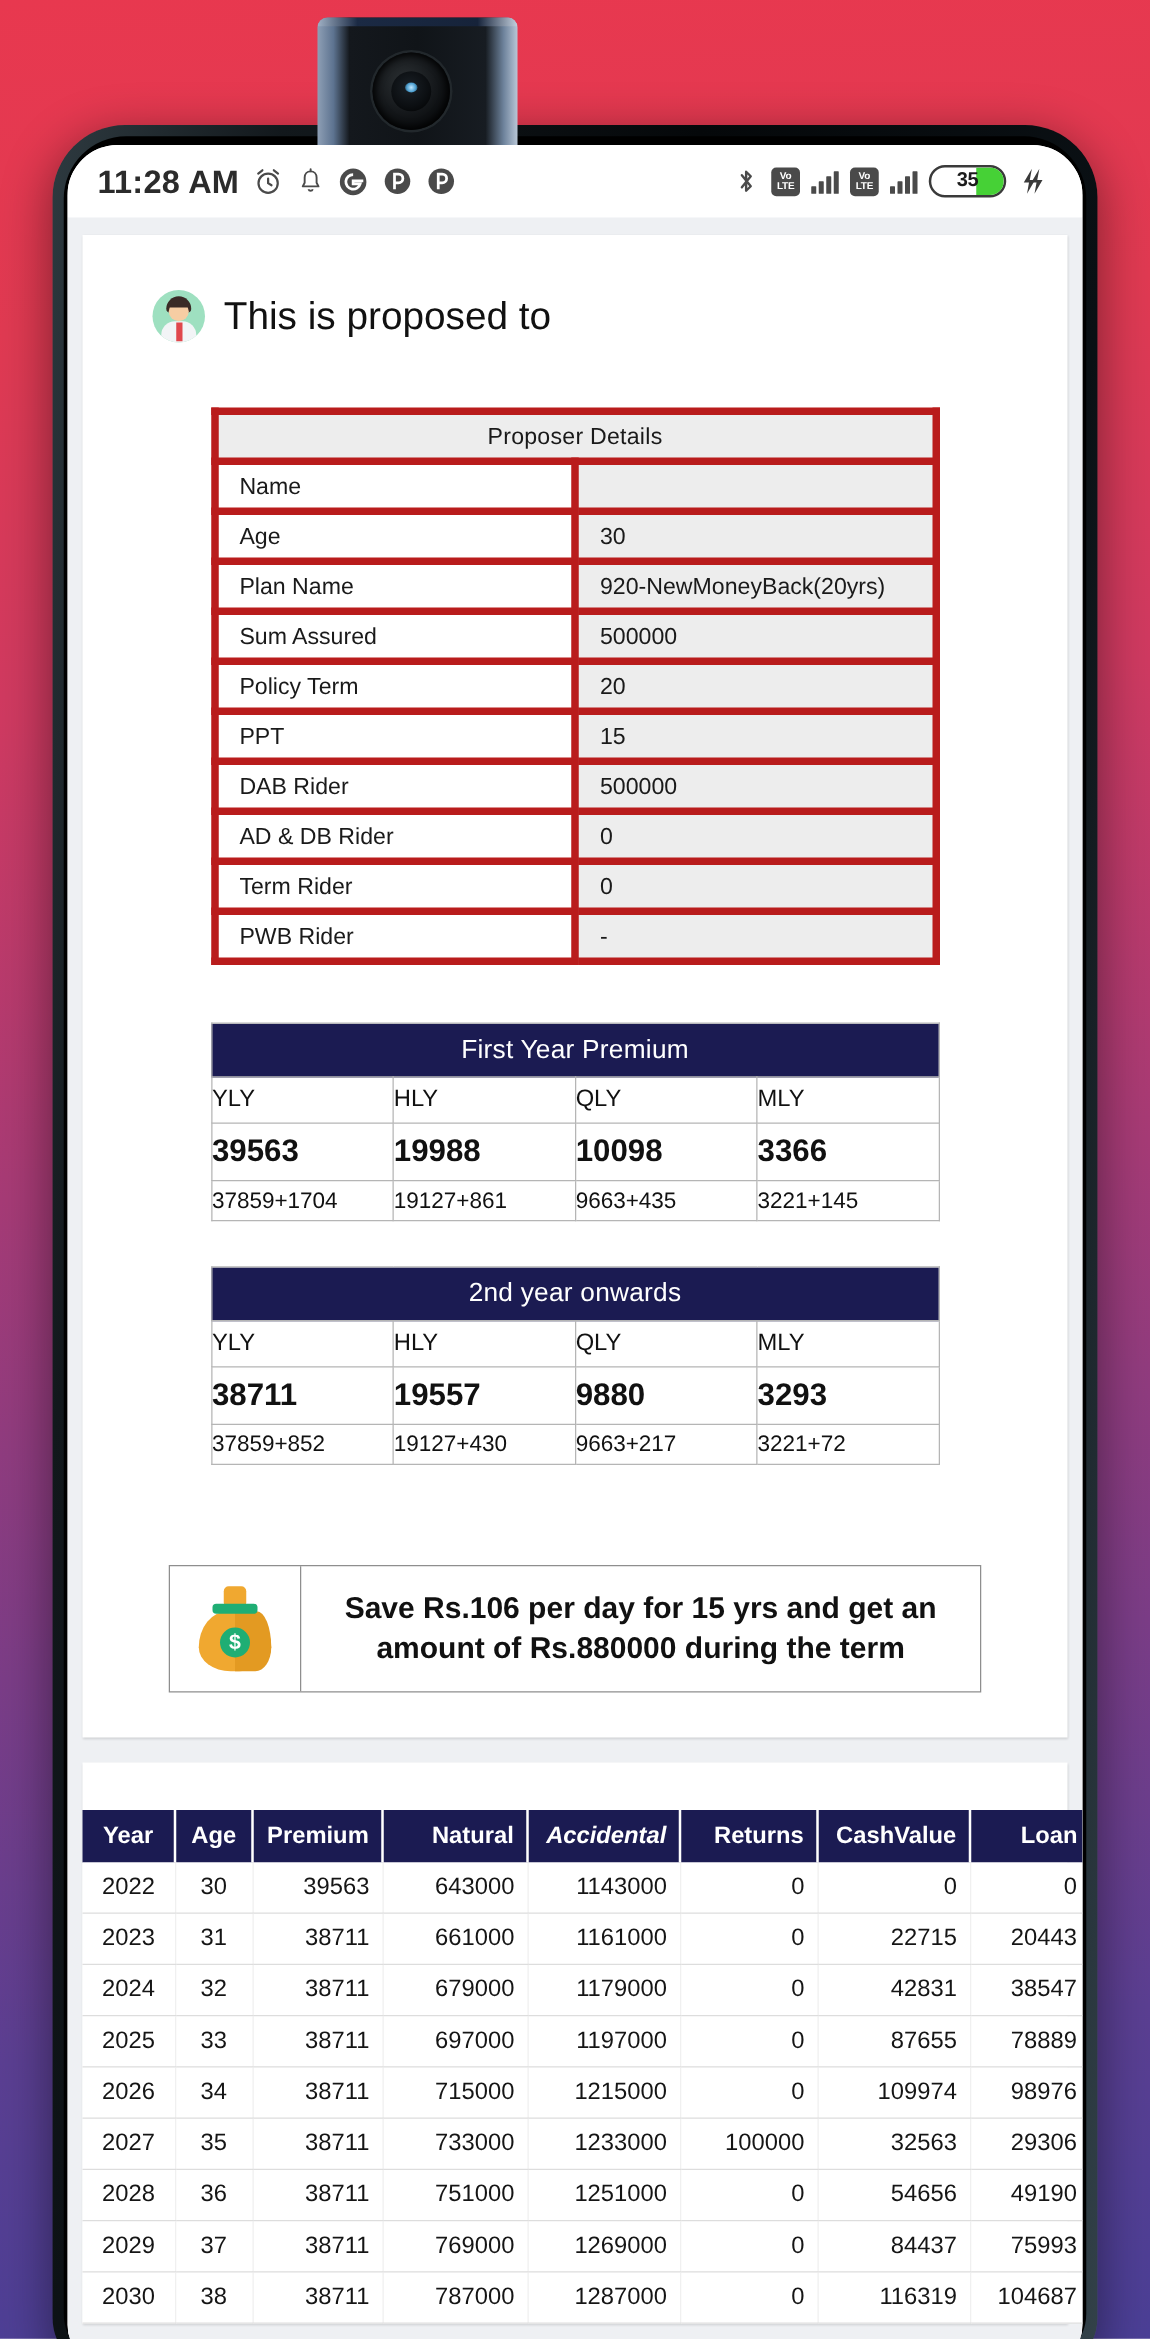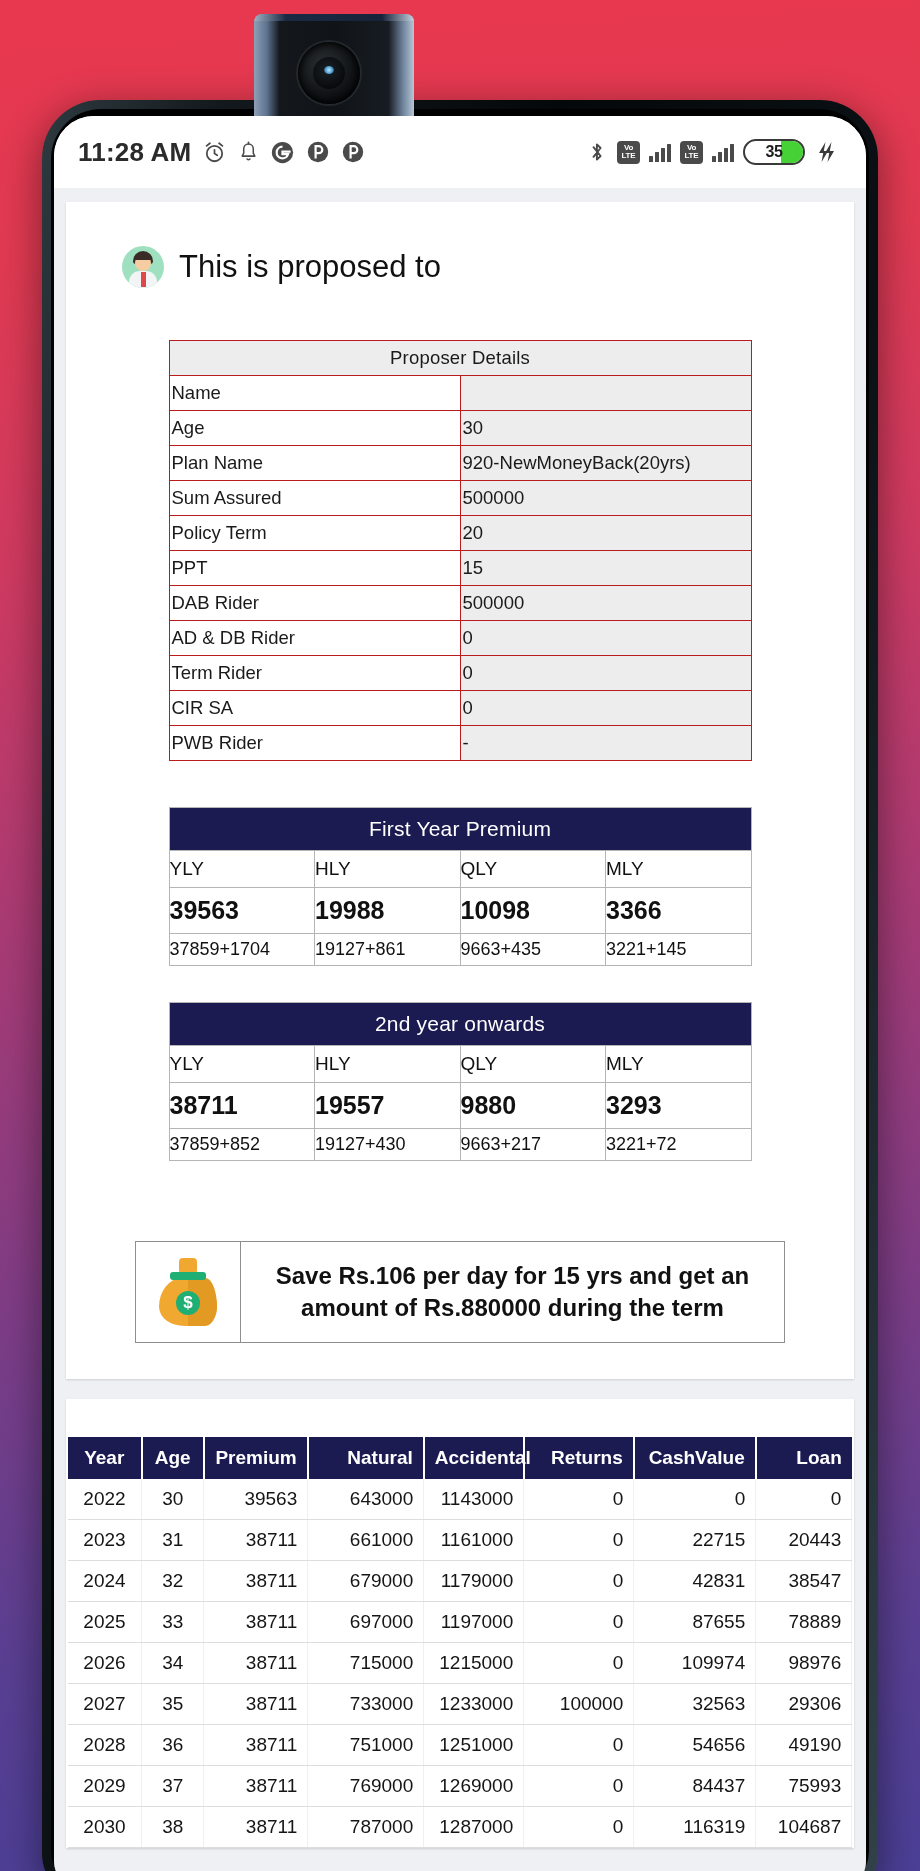--- a/index.html
+++ b/index.html
@@ -93,21 +93,21 @@
     width: 812px;
     height: 1778px;
     border-radius: 40px 40px 34px 34px;
     background: #ffffff;
     overflow: hidden;
   }
 
   
   #status-bar {
     position: relative;
-    height: 72px;
+    height: 58px;
     display: flex;
     align-items: center;
     padding: 0 28px 0 24px;
     background: #ffffff;
     color: #3d3d3d;
   }
   #status-left {
     display: flex;
     align-items: center;
     gap: 11px;
@@ -225,24 +225,24 @@
     font-weight: normal;
     letter-spacing: .2px;
   }
 
   
   #proposer-table {
     width: 583px;
     margin: 0 auto;
   }
   #proposer-table td {
-    border: 1px solid #b91c1c;
+    border: 6px solid #b91c1c;
     font-size: 18.5px;
     color: #1a1a1a;
-    padding: 6px 2px;
+    padding: 6px 17px;
     height: 34px;
     background: #ededed;
   }
   #proposer-table td.lbl {
     width: 150px;
     background: #ffffff;
   }
 
   .gap-28 { height: 46px; }
   .gap-22 { height: 36px; }
@@ -359,21 +359,21 @@
     background: #ffffff;
     white-space: nowrap;
   }
   #ledger-table td.c-year, #ledger-table td.c-age { text-align: center; }
   #ledger-table tbody tr:first-child td { border-top: none; }
 
   .col-year { width: 74px; }
   .col-age  { width: 62px; }
   .col-prem { width: 104px; }
   .col-nat  { width: 116px; }
-  .col-acc  { width: 100px; }
+  .col-acc  { width: 122px; font-style: italic; }
   .col-ret  { width: 110px; }
   .col-cash { width: 122px; }
   .col-loan { width: 96px; }
 </style>
 </head>
 <body>
 
 <div id="wallpaper"></div>
 
 <div id="phone-frame">
@@ -513,24 +513,20 @@
             <tr>
               <td class="lbl">DAB Rider</td>
               <td>500000</td>
             </tr>
             <tr>
               <td class="lbl">AD &amp; DB Rider</td>
               <td>0</td>
             </tr>
             <tr>
               <td class="lbl">Term Rider</td>
-              <td>0</td>
-            </tr>
-            <tr>
-              <td class="lbl">CIR SA</td>
               <td>0</td>
             </tr>
             <tr>
               <td class="lbl">PWB Rider</td>
               <td>-</td>
             </tr>
           </tbody>
       </table>
 
       <div class="gap-28"></div>

